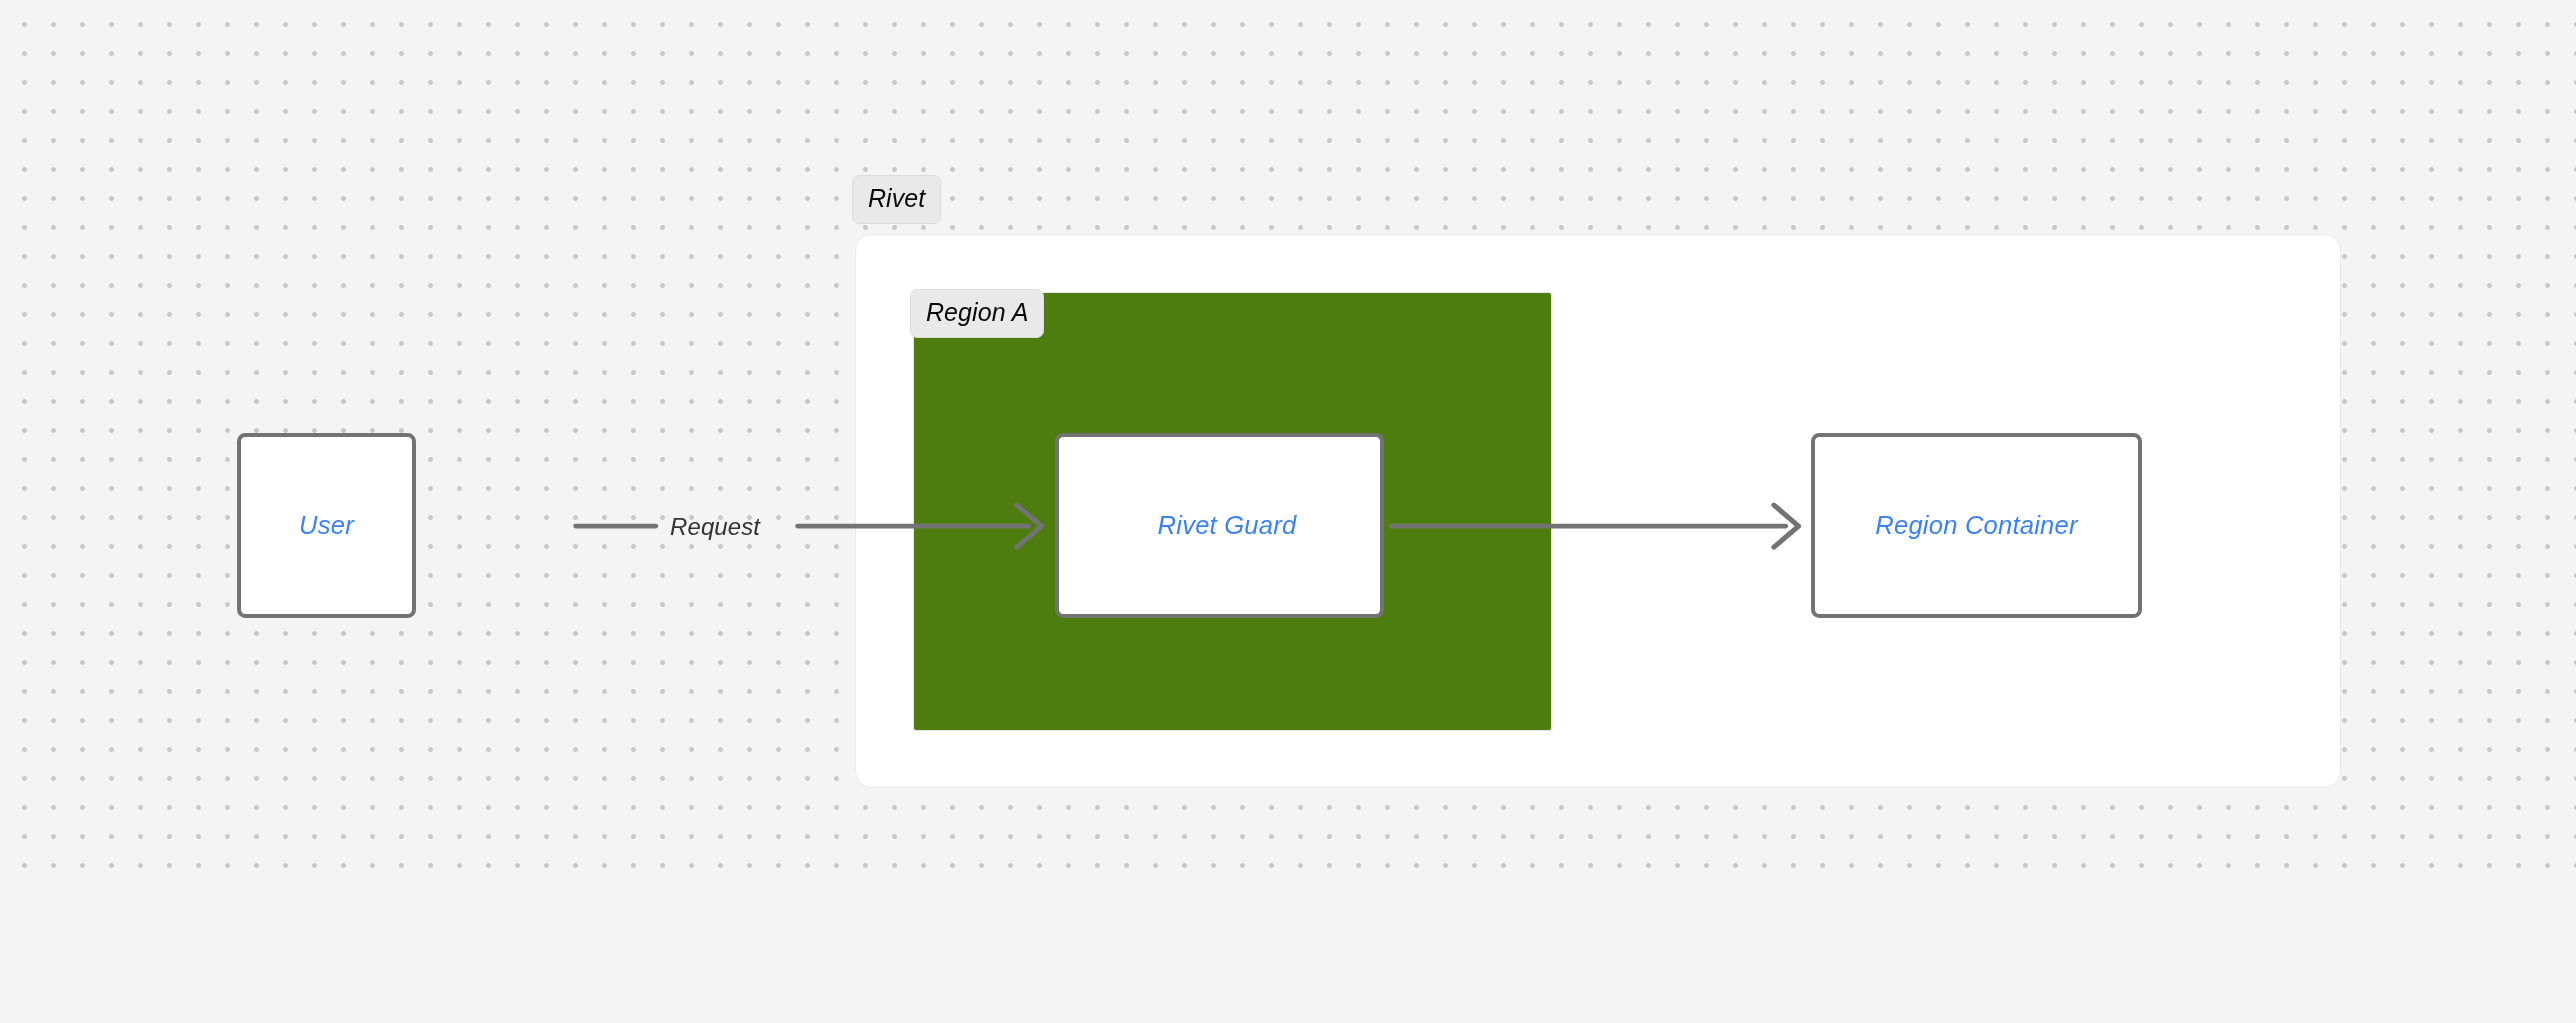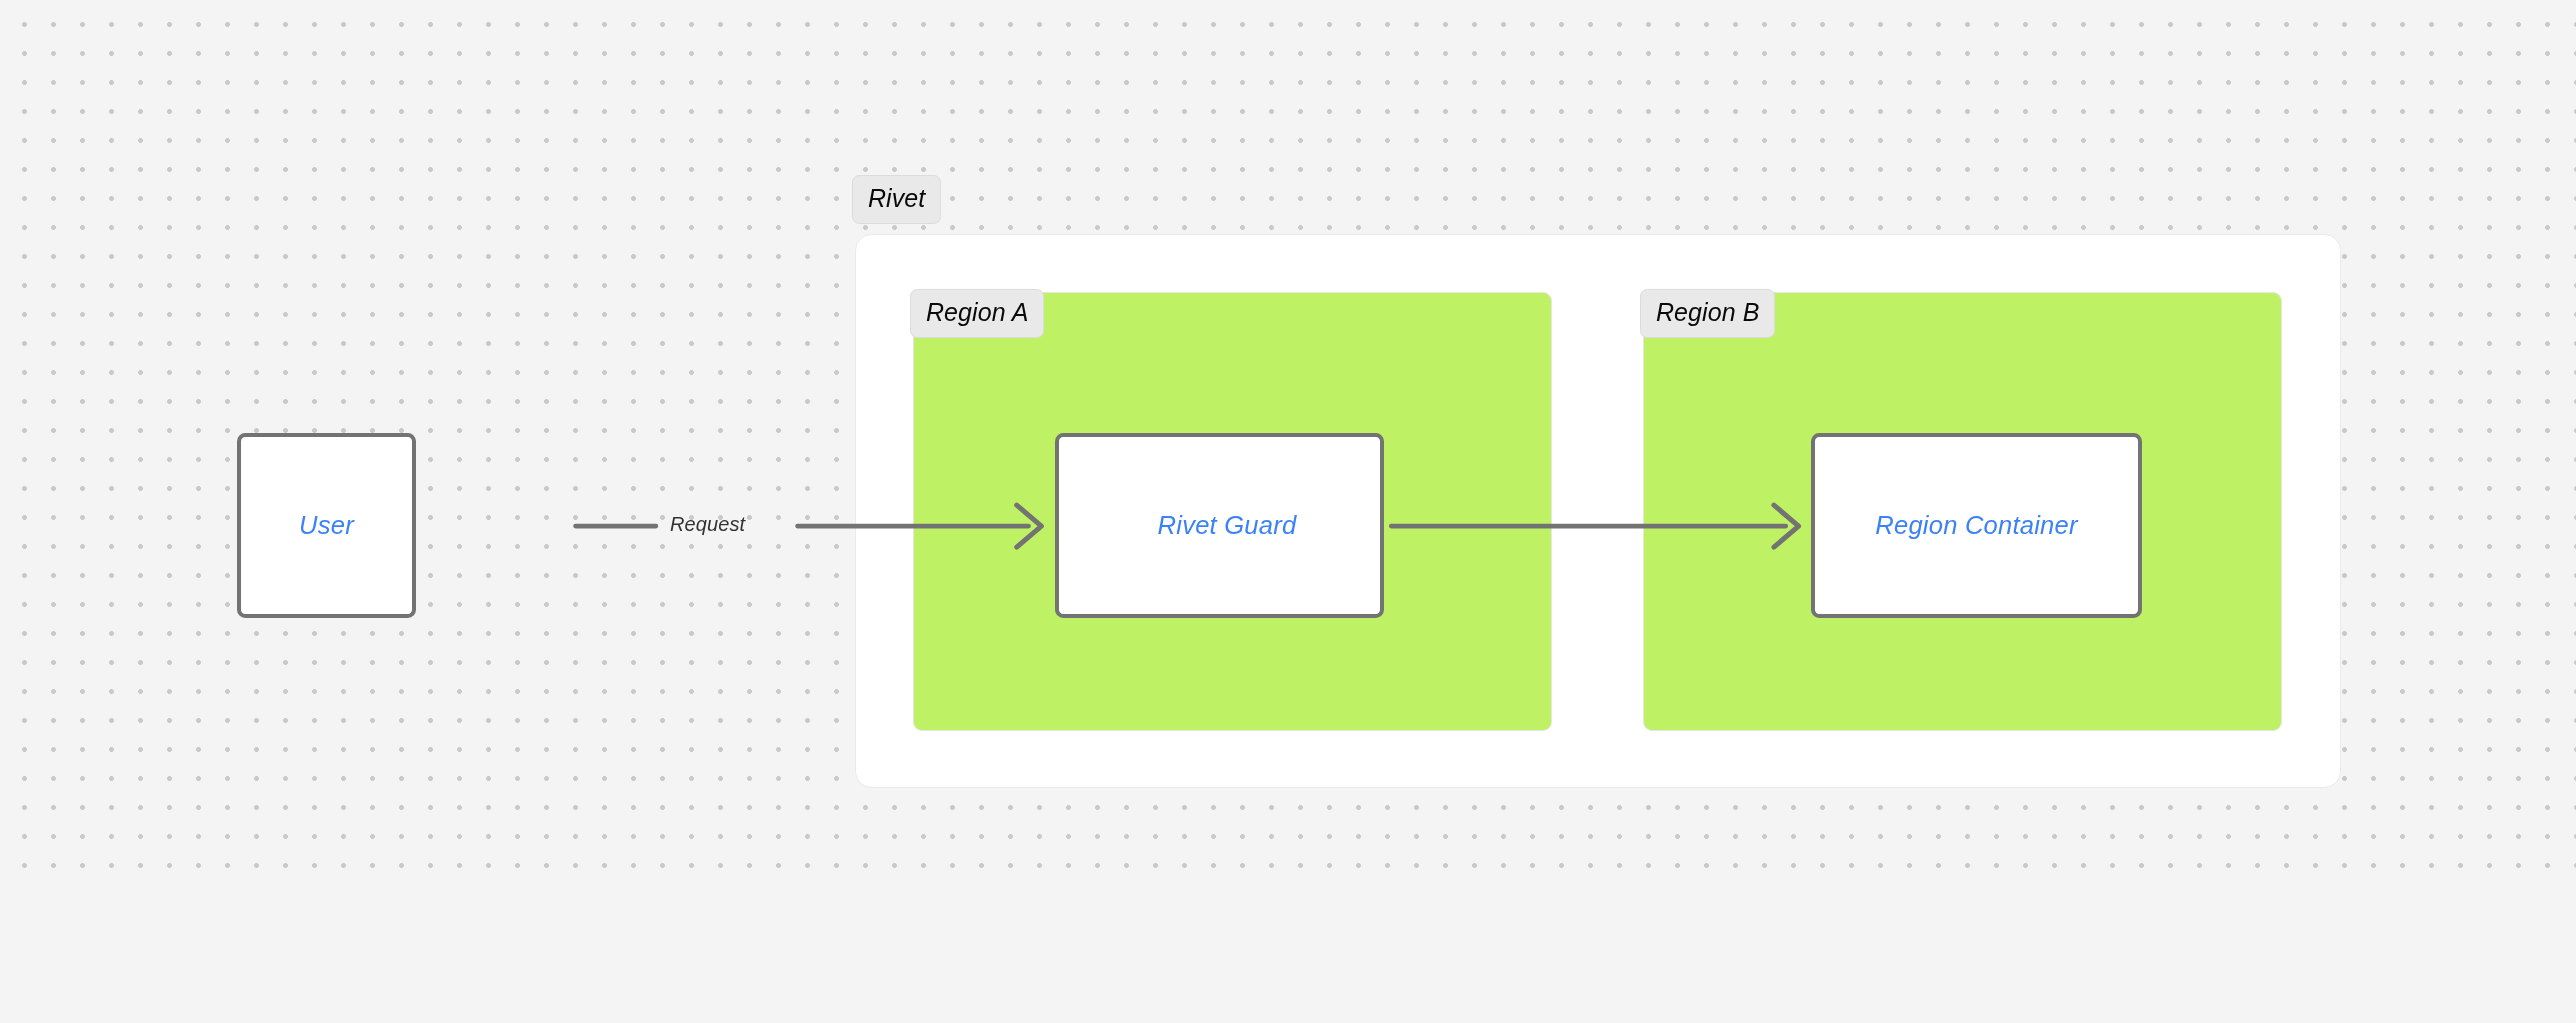--- a/index.html
+++ b/index.html
@@ -55,23 +55,23 @@
   #badge-rivet {
     left: -3.7px;
     top: -60px;
   }
 
   
   .region {
     position: absolute;
     top: 57px;
     height: 439px;
-    background: #bef264;
+    background: #4d7c0f;
     border: 1.8px solid #e6e6e6;
-    border-radius: 9px;
+    border-radius: 3px;
   }
 
   #region-a { left: 57px;  width: 639px; }
   #region-b { left: 787px; width: 639px; }
 
   #badge-region-a { left: -3.7px; top: -3.7px; }
   #badge-region-b { left: -3.7px; top: -3.7px; }
 
   
   .node {
@@ -130,21 +130,21 @@
     stroke: #737373;
     stroke-width: 5.5;
     stroke-linecap: round;
     stroke-linejoin: round;
     fill: none;
   }
 
   
   .edge-label {
     position: absolute;
-    font-size: 20px;
+    font-size: 24px;
     color: #333333;
     white-space: nowrap;
     letter-spacing: 0.1px;
   }
 
   #label-request {
     left: 670px;
     top: 513px;
   }
 </style>
@@ -154,23 +154,20 @@
 <div id="canvas">
 
   <div id="group-rivet">
 
     <div class="group-badge" id="badge-rivet">Rivet</div>
 
     <div class="region" id="region-a">
       <div class="group-badge" id="badge-region-a">Region A</div>
     </div>
 
-    <div class="region" id="region-b">
-      <div class="group-badge" id="badge-region-b">Region B</div>
-    </div>
 
   </div>
 
   <svg id="edge-layer" viewBox="0 0 2820 1120" width="2576" height="1023">
 
     <g>
       <line class="edge-line" x1="630" y1="576" x2="718" y2="576"></line>
       <line class="edge-line" x1="873" y1="576" x2="1126" y2="576"></line>
       <path class="edge-head" d="M 1113 553 L 1140 576 L 1113 599"></path>
     </g>

